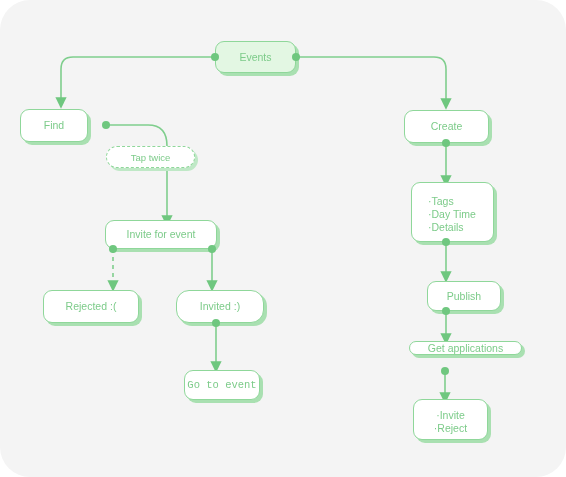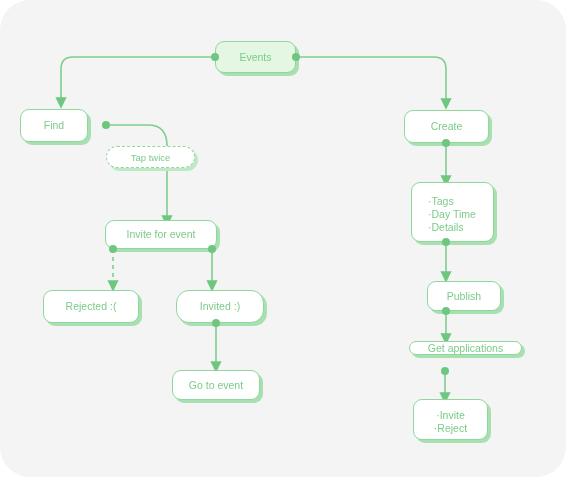--- a/index.html
+++ b/index.html
@@ -74,21 +74,21 @@
 
   <div class="node" style="left:43px;top:290px;width:96px;height:33px;">
     <span>Rejected :(</span>
   </div>
 
   <div class="node" style="left:176px;top:290px;width:88px;height:33px;border-radius:13px;">
     <span>Invited :)</span>
   </div>
   <div class="dot" style="left:212px;top:319px;"></div>
 
-  <div class="node" style="left:172px;top:370px;width:88px;height:30px;">
+  <div class="node" style="left:184px;top:370px;width:76px;height:30px;font-family:Liberation Mono, monospace;">
     <span>Go to event</span>
   </div>
 
   <div class="node" style="left:404px;top:110px;width:85px;height:33px;">
     <span>Create</span>
   </div>
   <div class="dot" style="left:442px;top:139px;"></div>
 
   <div class="node list" style="left:411px;top:182px;width:83px;height:60px;">
     <div class="inner">

